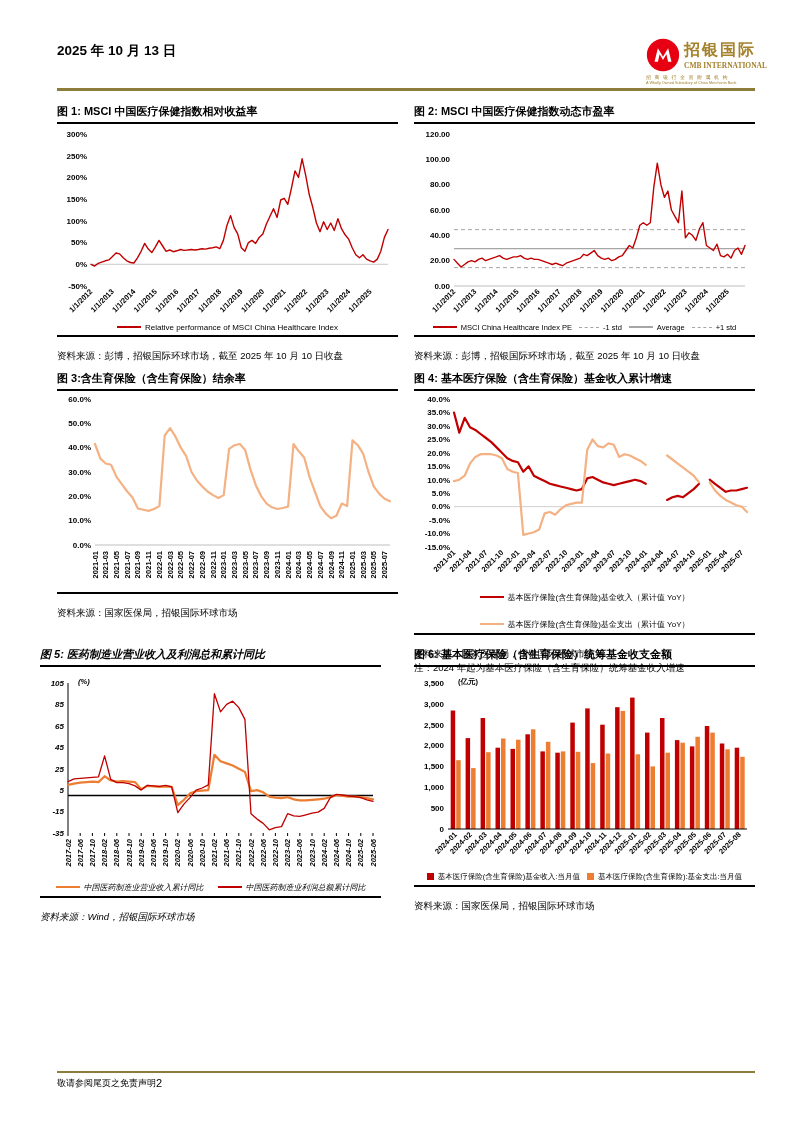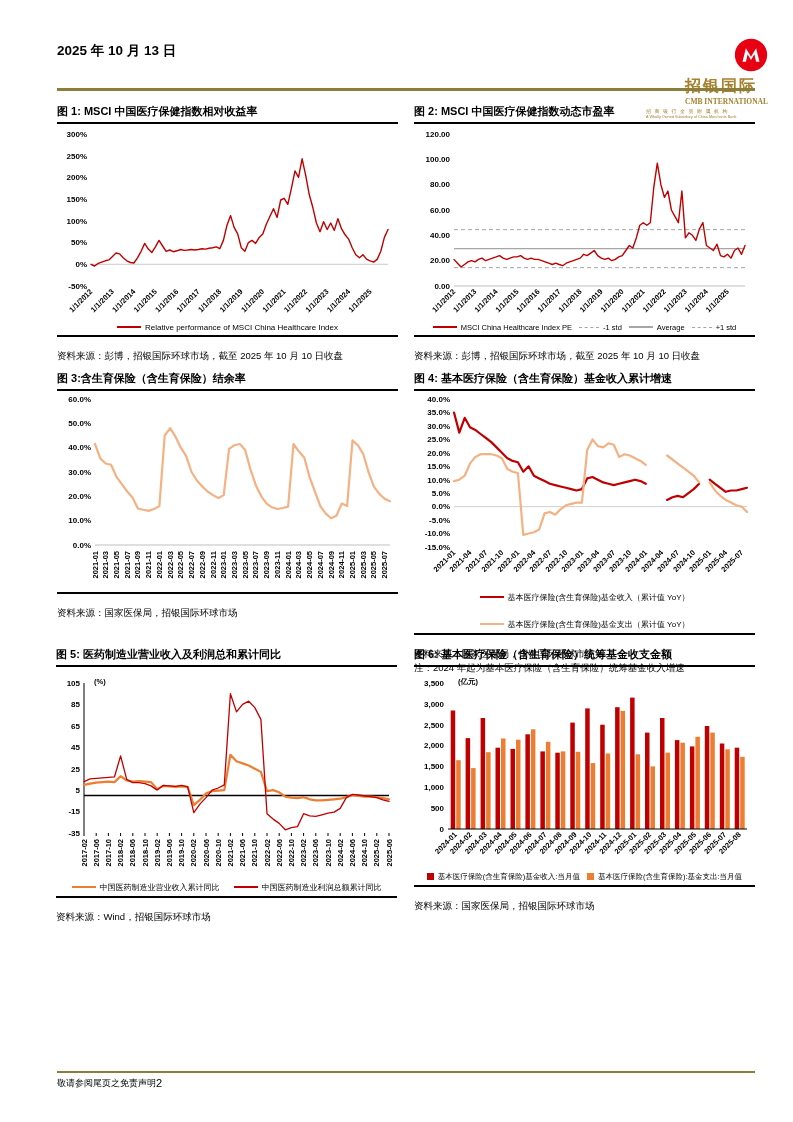--- a/index.html
+++ b/index.html
@@ -1,20 +1,20 @@
 <!DOCTYPE html>
 <html><head>
 <meta charset="utf-8">
 <style>
   html,body{margin:0;padding:0;background:#fff;}
   body{font-family:"Liberation Sans","DejaVu Sans",sans-serif;color:#000;}
   .page{position:relative;width:793px;height:1122px;background:#fff;overflow:hidden;}
   .date{position:absolute;left:57px;top:42px;font-size:13.5px;font-weight:bold;}
   .logo{position:absolute;left:646px;top:38px;width:122px;}
-  .logo-top{display:flex;align-items:flex-end;gap:4px;flex-direction:column;}
+  .logo-top{display:flex;align-items:center;gap:4px;}
   .logo-mark{width:34px;height:34px;flex:0 0 auto;}
   .brand-cn{display:block;font-size:16px;font-weight:bold;color:#A5822E;letter-spacing:2px;font-family:"Liberation Serif","DejaVu Serif",serif;white-space:nowrap;}
   .brand-en{display:block;font-size:7.5px;font-weight:bold;color:#A5822E;font-family:"Liberation Serif","DejaVu Serif",serif;white-space:nowrap;}
   .tagline{margin-top:2px;color:#A5822E;}
   .tagline .cn{font-size:5px;letter-spacing:3.5px;white-space:nowrap;}
   .tagline .en{font-size:4px;white-space:nowrap;transform:scale(0.95);transform-origin:left;}
   .rule-gold{position:absolute;left:57px;width:698px;height:2.5px;background:#8C7E3A;}
   .rule-top{top:88px;} .rule-bottom{top:1071px;height:2px;}
   .fig{position:absolute;width:341px;}
   .fig h3{margin:0;font-size:11px;font-weight:bold;line-height:1.35;padding-bottom:3px;border-bottom:2.4px solid #000;}
@@ -247,21 +247,21 @@
         <span class="lg-item">
           <span class="sw-line" style="border-top-color: rgb(244, 177, 131);"></span>
           <span>基本医疗保险(含生育保险)基金支出（累计值 YoY）</span>
         </span>
       </div>
     <div class="fig-rule"></div>
     <div class="src">资料来源：国家医保局，招银国际环球市场</div>
     <div class="note">注：2024 年起为基本医疗保险（含生育保险）统筹基金收入增速</div>
   </article>
 
-  <article class="fig" style="left:56px;top:647px;">
+  <article class="fig" style="left:40px;top:647px;font-style:italic;">
     <h3>图 5: 医药制造业营业收入及利润总和累计同比</h3>
     <svg width="341" height="212">
         <text x="24" y="16.8" font-size="8" font-weight="bold" text-anchor="end" fill="#000">105</text>
         <text x="24" y="38.22857142857144" font-size="8" font-weight="bold" text-anchor="end" fill="#000">85</text>
         <text x="24" y="59.65714285714286" font-size="8" font-weight="bold" text-anchor="end" fill="#000">65</text>
         <text x="24" y="81.08571428571429" font-size="8" font-weight="bold" text-anchor="end" fill="#000">45</text>
         <text x="24" y="102.51428571428572" font-size="8" font-weight="bold" text-anchor="end" fill="#000">25</text>
         <text x="24" y="123.94285714285714" font-size="8" font-weight="bold" text-anchor="end" fill="#000">5</text>
         <text x="24" y="145.3714285714286" font-size="8" font-weight="bold" text-anchor="end" fill="#000">-15</text>
         <text x="24" y="166.8" font-size="8" font-weight="bold" text-anchor="end" fill="#000">-35</text>

